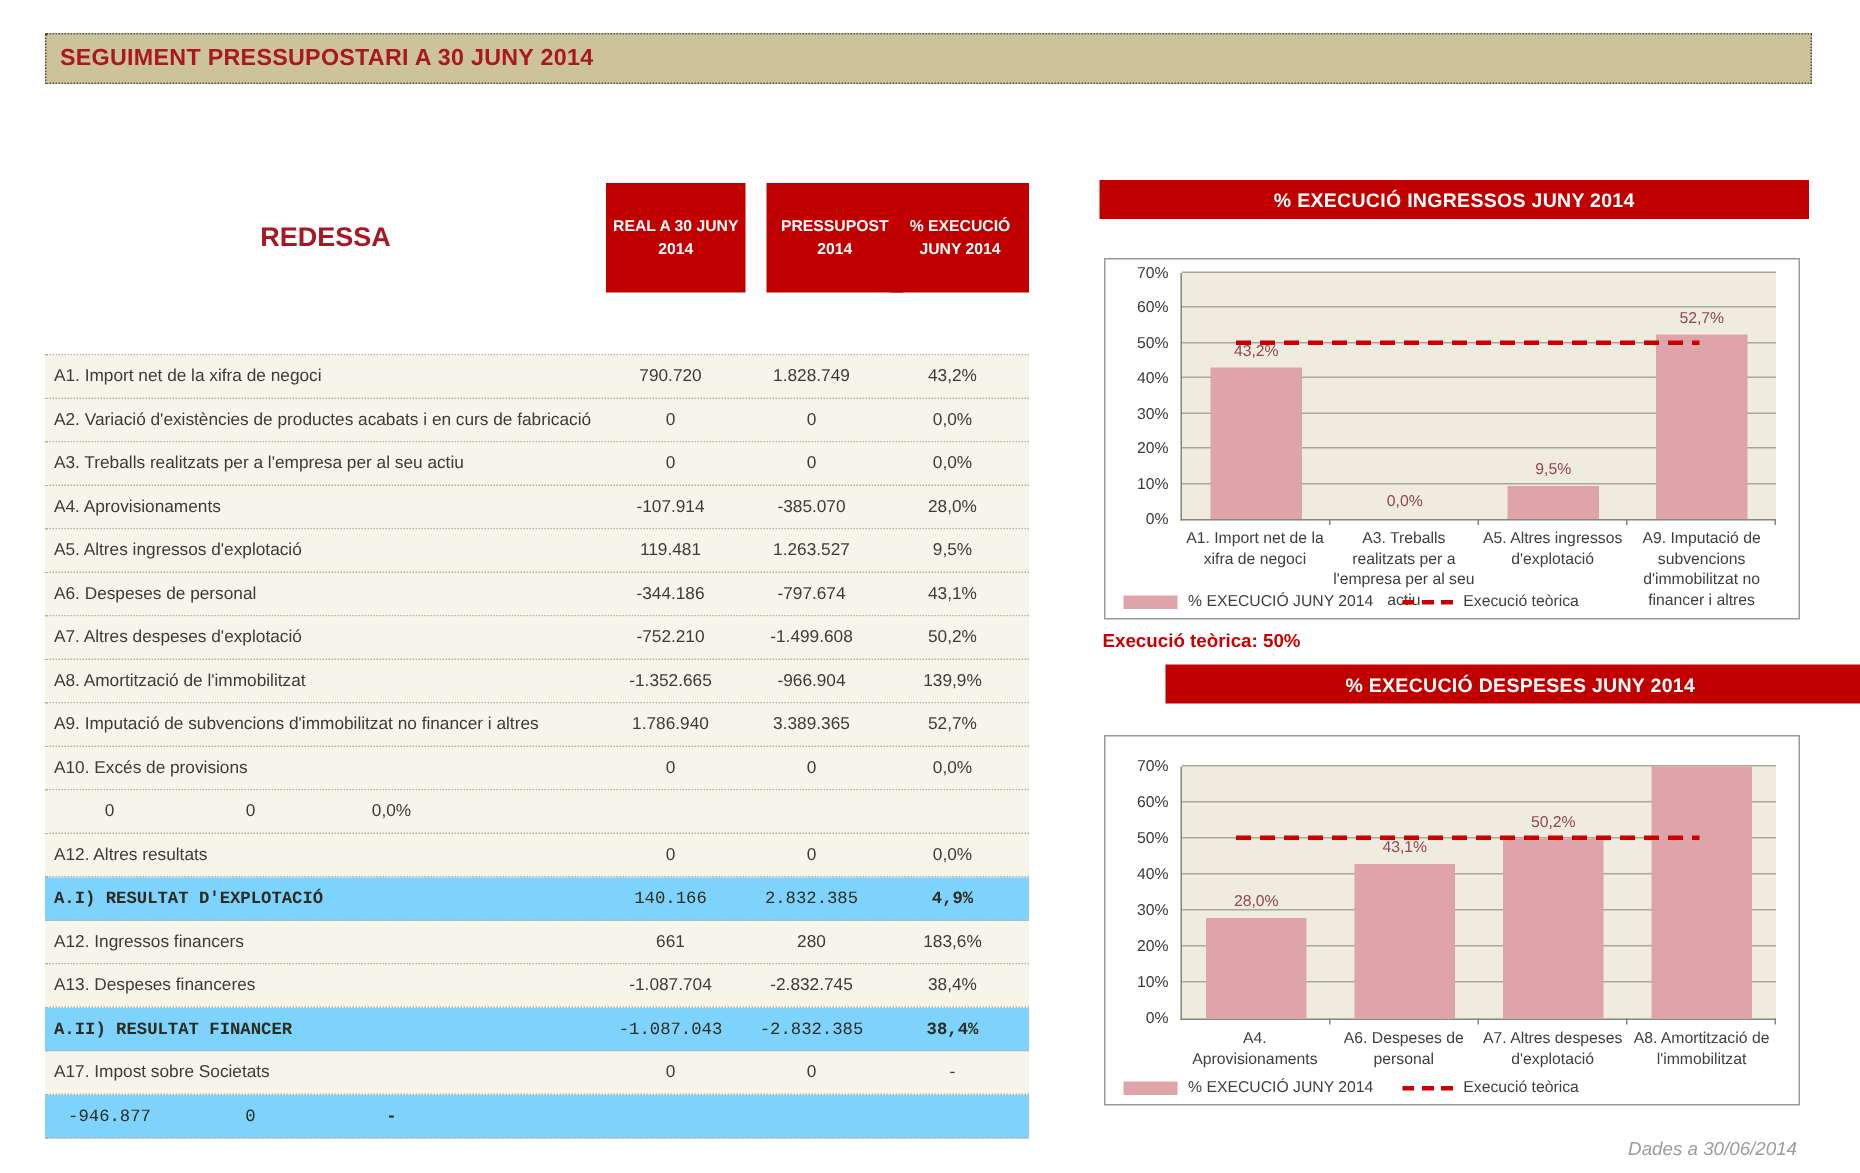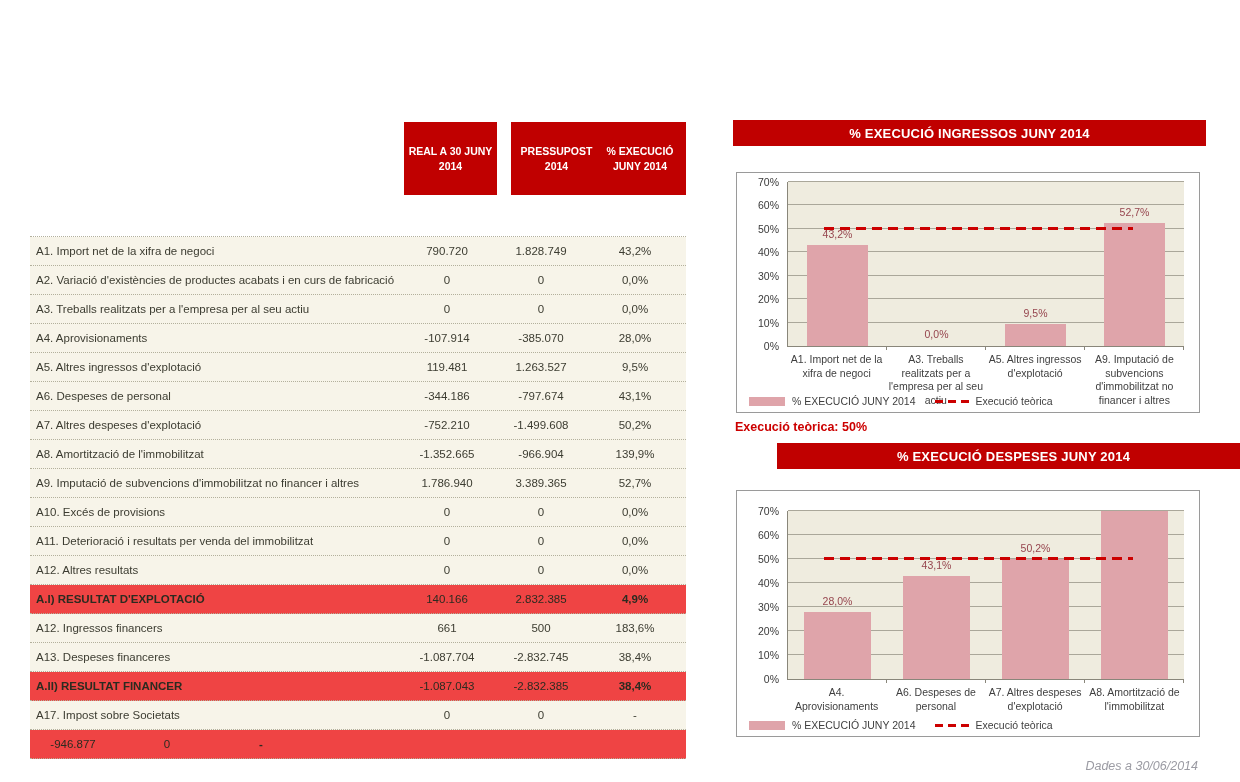--- a/index.html
+++ b/index.html
@@ -17,21 +17,21 @@
     font-size:10.5px;display:flex;align-items:center;justify-content:center;text-align:center;
     line-height:1.35;box-sizing:border-box;padding:0 4px;}
   #th0{left:404px;width:93px;}
   #th1{left:511px;width:91px;}
   #th2{left:594px;width:92px;}
 
   
   #budget-table{position:absolute;left:30px;top:236px;width:656px;border-top:1px dotted #b3b09c;}
   .trow{display:flex;align-items:center;height:29px;border-bottom:1px dotted #b3b09c;background:#f7f4e9;
     font-size:11.5px;color:#3c3c31;box-sizing:border-box;}
-  .trow.total{background:#ef4444;color:#2b2b20;}
+  .trow.total{background:#7dd3fc;color:#2b2b20;font-family:Liberation Mono, monospace;}
   .trow.total .tlabel{font-weight:bold;}
   .trow.total .tpct{font-weight:bold;}
   .tlabel{flex:1;padding-left:6px;}
   .tnum{width:94px;text-align:center;padding-right:8px;box-sizing:border-box;}
 
   
   .chart-banner{position:absolute;left:733px;width:473px;height:26px;background:#c00000;color:#fff;
     font-weight:bold;font-size:13px;display:flex;align-items:center;justify-content:center;letter-spacing:.2px;}
   #banner0{top:120px;}
   #banner1{top:443px;margin-left:44px;}
@@ -69,21 +69,23 @@
   .llabel.first{margin-right:12px;}
 
   .teorica-note{position:absolute;left:735px;top:420px;color:#cc0000;font-weight:bold;font-size:12.5px;}
   .footer-note{position:absolute;right:42px;top:759px;font-style:italic;color:#9b9ba3;font-size:12.5px;}
 </style>
 </head>
 <body>
 
 <div class="page">
 
-
+  <div class="header-banner">SEGUIMENT PRESSUPOSTARI A 30 JUNY 2014</div>
+
+  <div class="entity">REDESSA</div>
   <div class="thead" id="th0">REAL A 30 JUNY 2014</div>
   <div class="thead" id="th1">PRESSUPOST 2014</div>
   <div class="thead" id="th2">% EXECUCIÓ JUNY 2014</div>
 
   <div id="budget-table">
       <div class="trow">
         <div class="tlabel">A1. Import net de la xifra de negoci</div>
         <div class="tnum">790.720</div>
         <div class="tnum">1.828.749</div>
         <div class="tnum tpct">43,2%</div>
@@ -136,41 +138,40 @@
         <div class="tnum">3.389.365</div>
         <div class="tnum tpct">52,7%</div>
       </div>
       <div class="trow">
         <div class="tlabel">A10. Excés de provisions</div>
         <div class="tnum">0</div>
         <div class="tnum">0</div>
         <div class="tnum tpct">0,0%</div>
       </div>
       <div class="trow">
-        <div class="tlabel">A11. Deterioració i resultats per venda del immobilitzat</div>
         <div class="tnum">0</div>
         <div class="tnum">0</div>
         <div class="tnum tpct">0,0%</div>
       </div>
       <div class="trow">
         <div class="tlabel">A12. Altres resultats</div>
         <div class="tnum">0</div>
         <div class="tnum">0</div>
         <div class="tnum tpct">0,0%</div>
       </div>
       <div class="trow total">
         <div class="tlabel">A.I) RESULTAT D'EXPLOTACIÓ</div>
         <div class="tnum">140.166</div>
         <div class="tnum">2.832.385</div>
         <div class="tnum tpct">4,9%</div>
       </div>
       <div class="trow">
         <div class="tlabel">A12. Ingressos financers</div>
         <div class="tnum">661</div>
-        <div class="tnum">500</div>
+        <div class="tnum">280</div>
         <div class="tnum tpct">183,6%</div>
       </div>
       <div class="trow">
         <div class="tlabel">A13. Despeses financeres</div>
         <div class="tnum">-1.087.704</div>
         <div class="tnum">-2.832.745</div>
         <div class="tnum tpct">38,4%</div>
       </div>
       <div class="trow total">
         <div class="tlabel">A.II) RESULTAT FINANCER</div>

